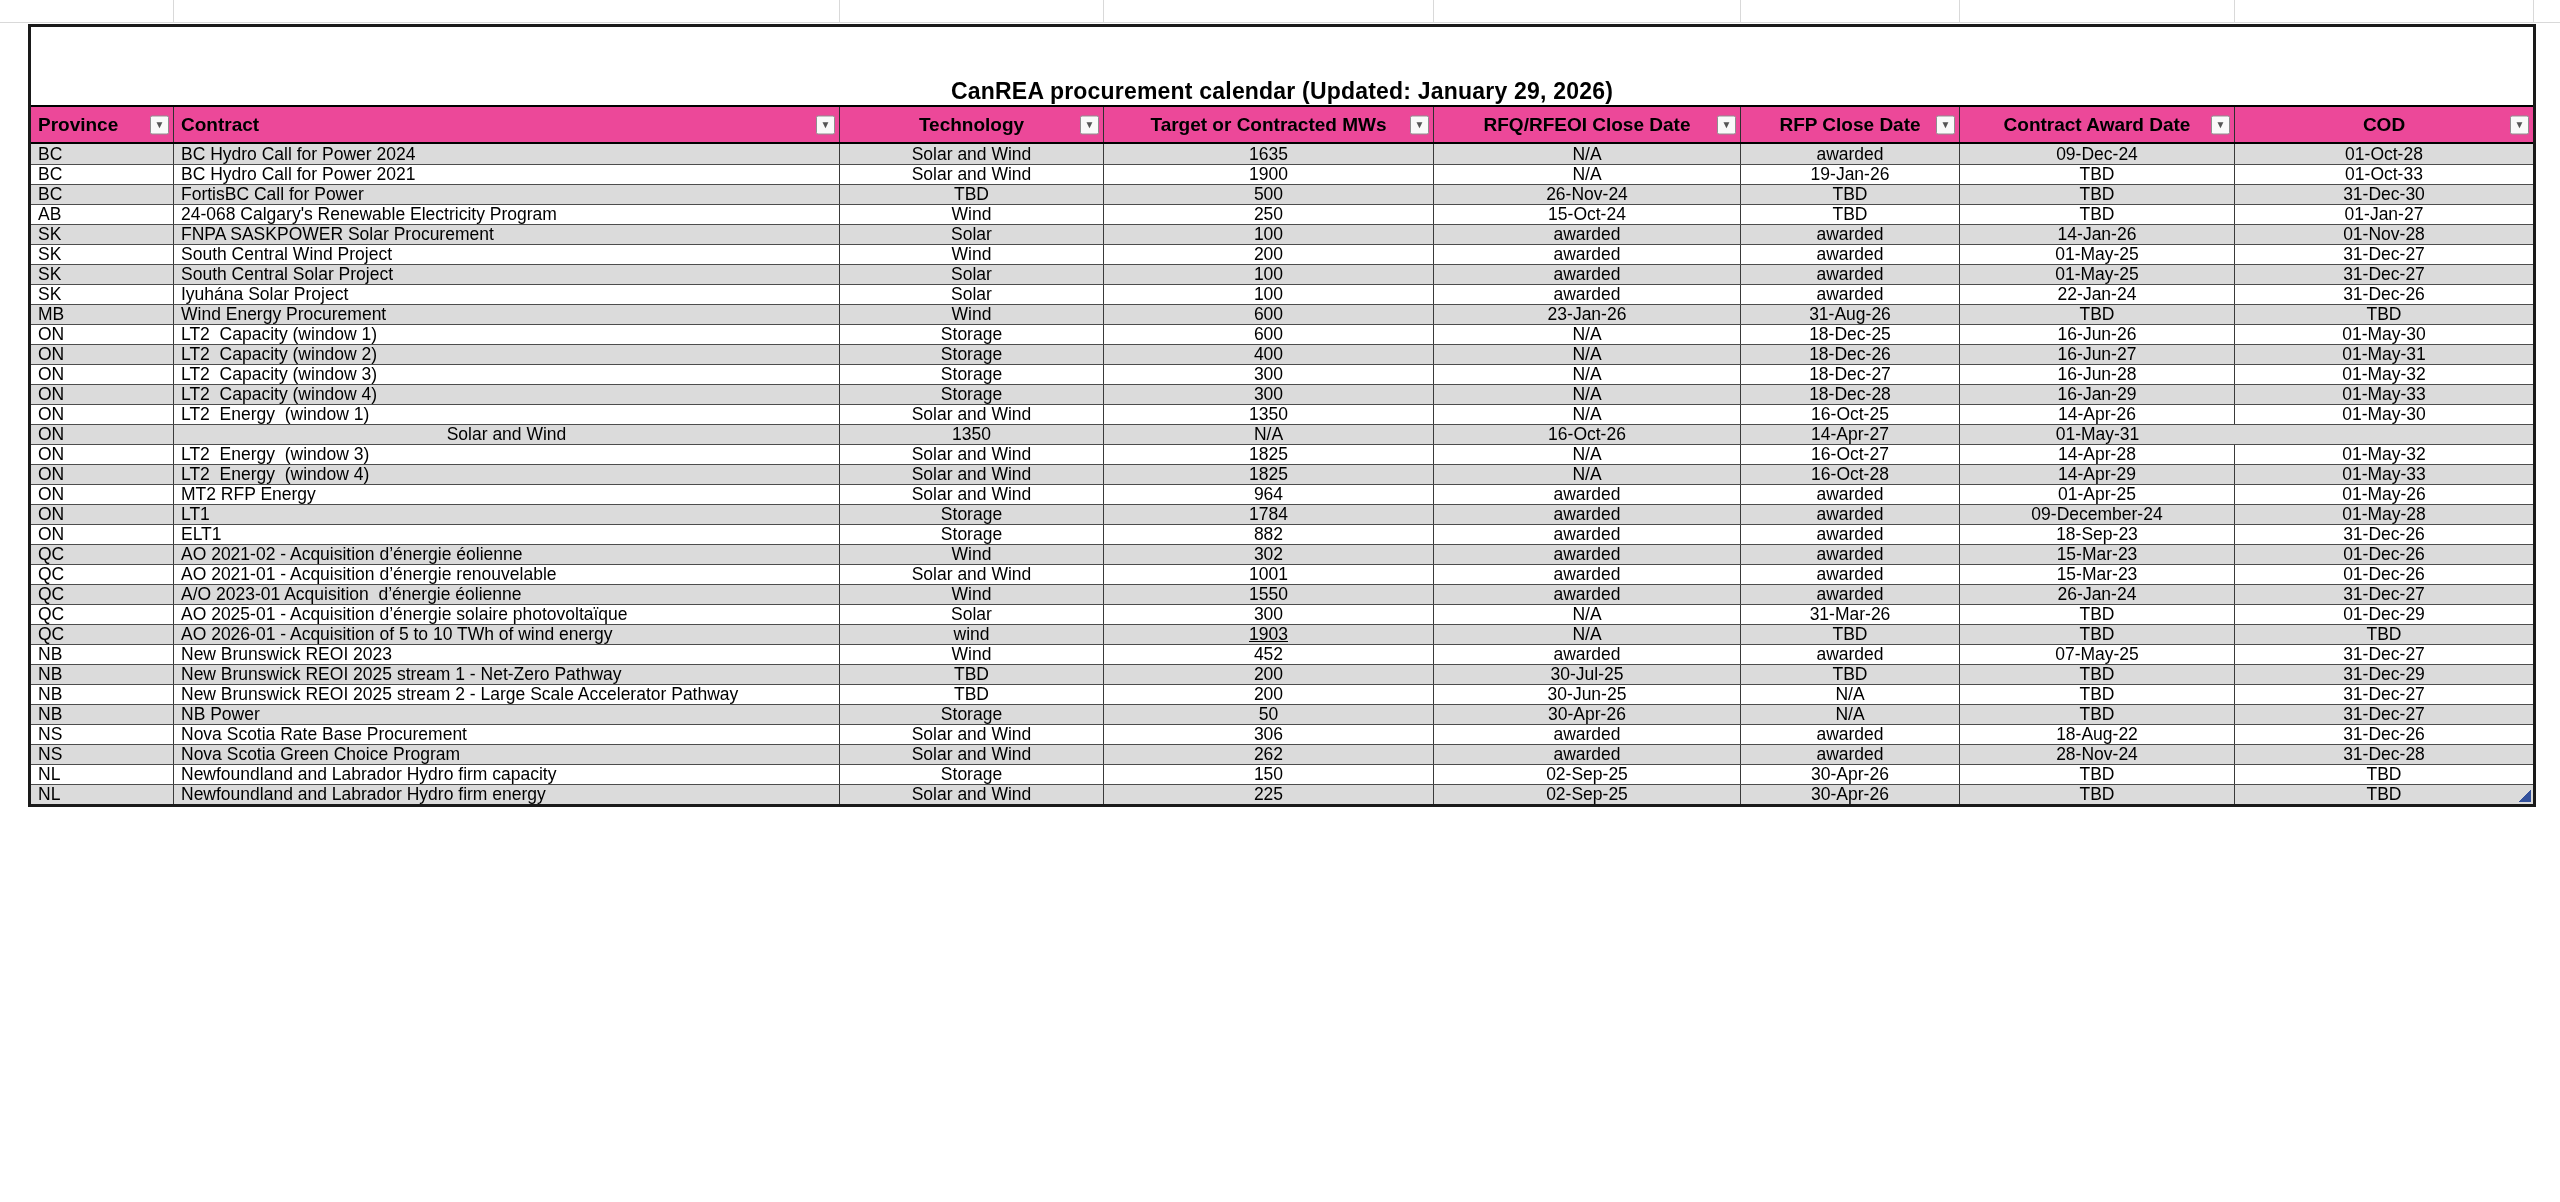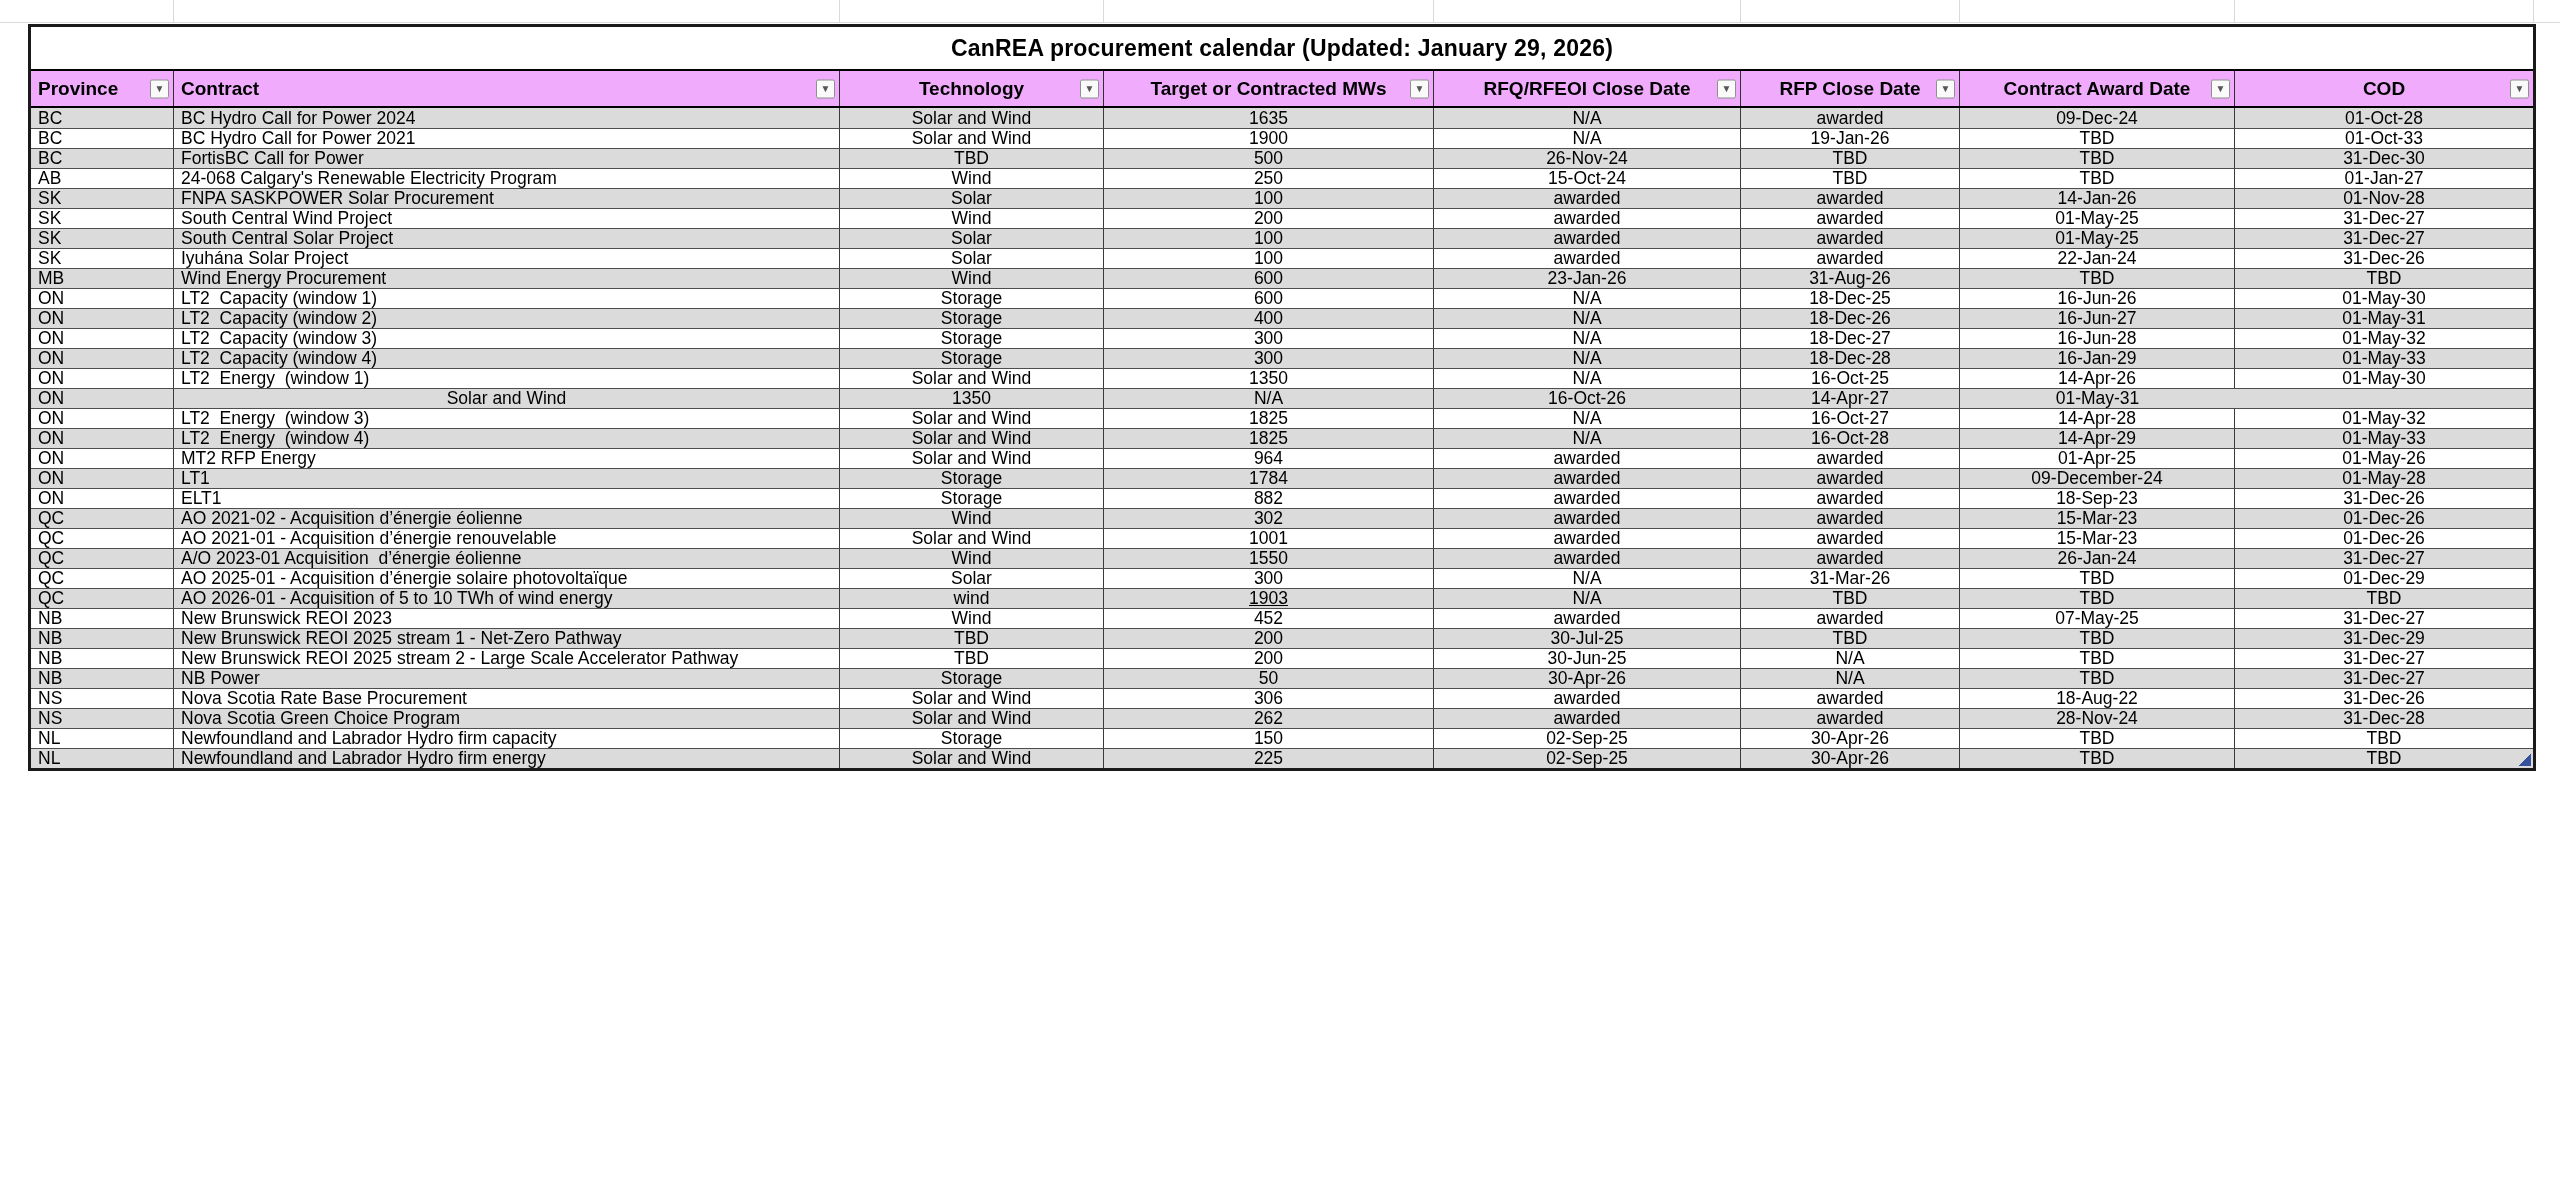--- a/index.html
+++ b/index.html
@@ -6,26 +6,26 @@
   html, body { width: 2560px; height: 1202px; background: #ffffff; overflow: hidden; }
   body { font-family: "Liberation Sans", sans-serif; position: relative; color: #000; }
 
   
   .sheet-line-h { position: absolute; left: 0; top: 22px; width: 2560px; height: 1px; background: #d9d9d9; }
   .sheet-stub { position: absolute; top: 0; width: 1px; height: 22px; background: #d9d9d9; }
 
   
   #proc-table { position: absolute; left: 28px; top: 24px; width: 2508px; border: 3px solid #1a1a1a; background: #fff; }
 
-  .title-row { height: 44px; display: flex; align-items: center; justify-content: center; background: #ffffff; border-bottom: 2px solid #000; }
+  .title-row { height: 44px; display: flex; align-items: flex-end; justify-content: center; background: #ffffff; border-bottom: 2px solid #000; margin-top: 36px; }
   .title-text { font-size: 23px; font-weight: bold; letter-spacing: 0.2px; }
 
   .grid-cols { display: grid; grid-template-columns: 143px 666px 264px 330px 307px 219px 275px 298px; }
 
-  #header-row { height: 37px; background: #f0abfc; border-bottom: 2px solid #000; }
+  #header-row { height: 37px; background: #ec4899; border-bottom: 2px solid #000; }
   .hcell { position: relative; display: flex; align-items: center; font-weight: bold; font-size: 19px; border-right: 1px solid #2f2f2f; overflow: hidden; white-space: pre; }
   .hcell:last-child { border-right: none; }
 
   .align-left { justify-content: flex-start; padding-left: 7px; }
   .align-center { justify-content: center; }
 
   .filter-btn { position: absolute; right: 4px; top: 50%; transform: translateY(-50%); width: 19px; height: 19px;
     background: #fafafa; border: 1px solid #8f8f8f; border-radius: 2px; display: flex; align-items: center; justify-content: center; cursor: pointer; }
   .filter-ic { font-size: 10px; color: #555; line-height: 1; }
 

